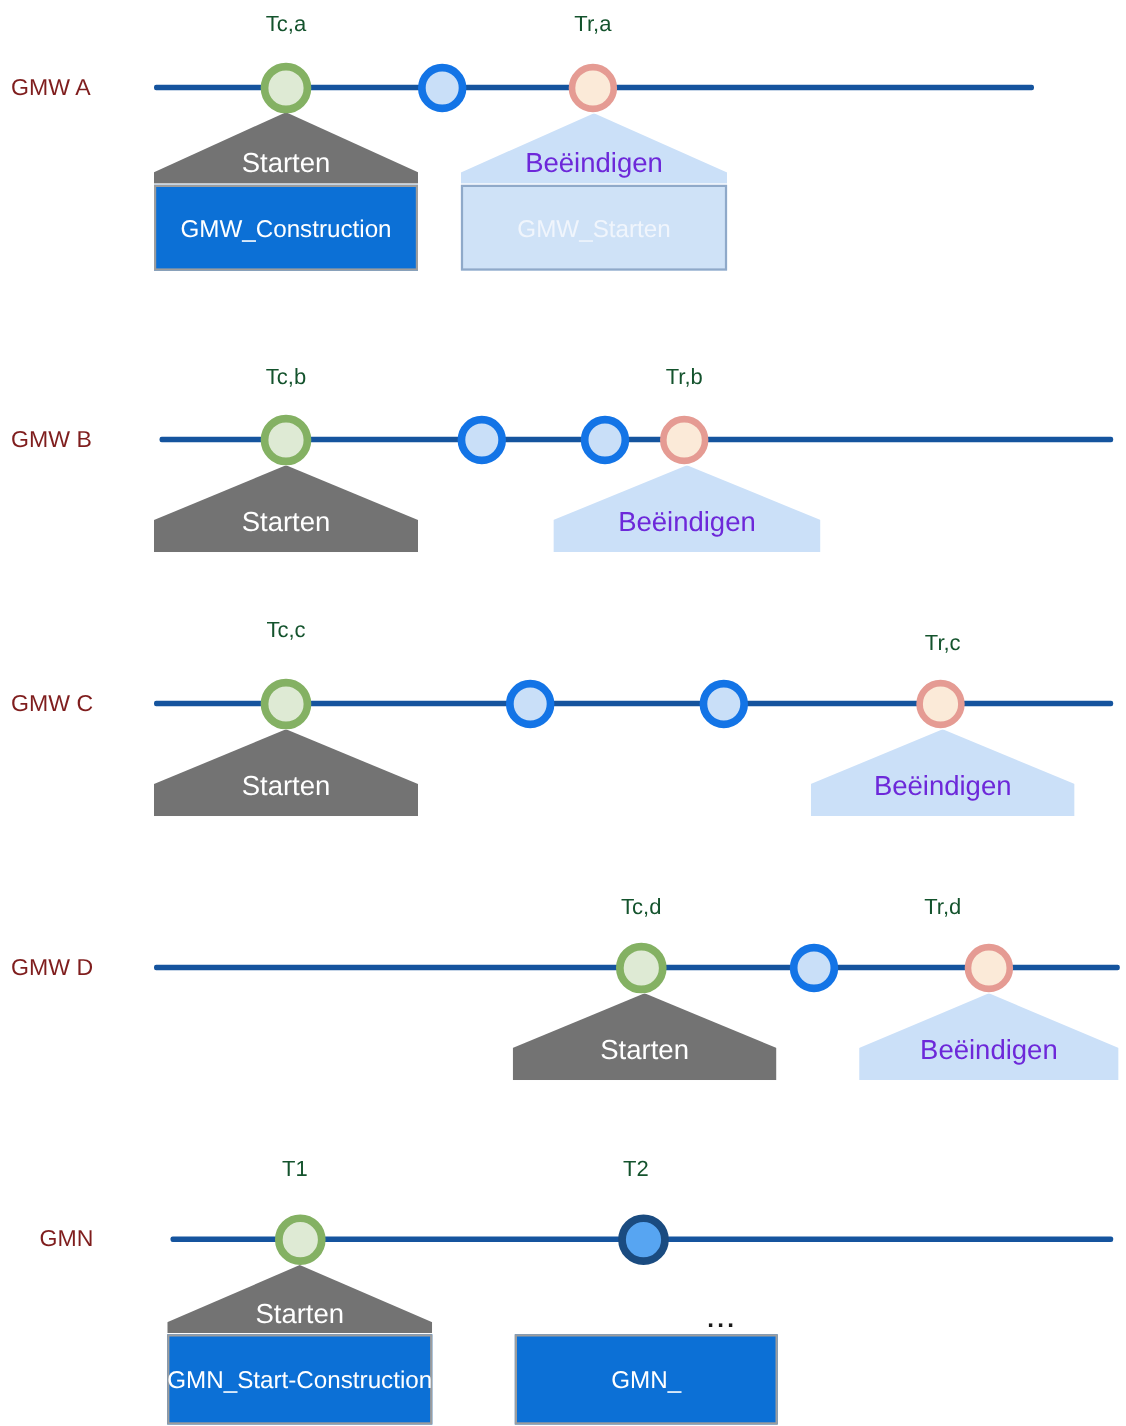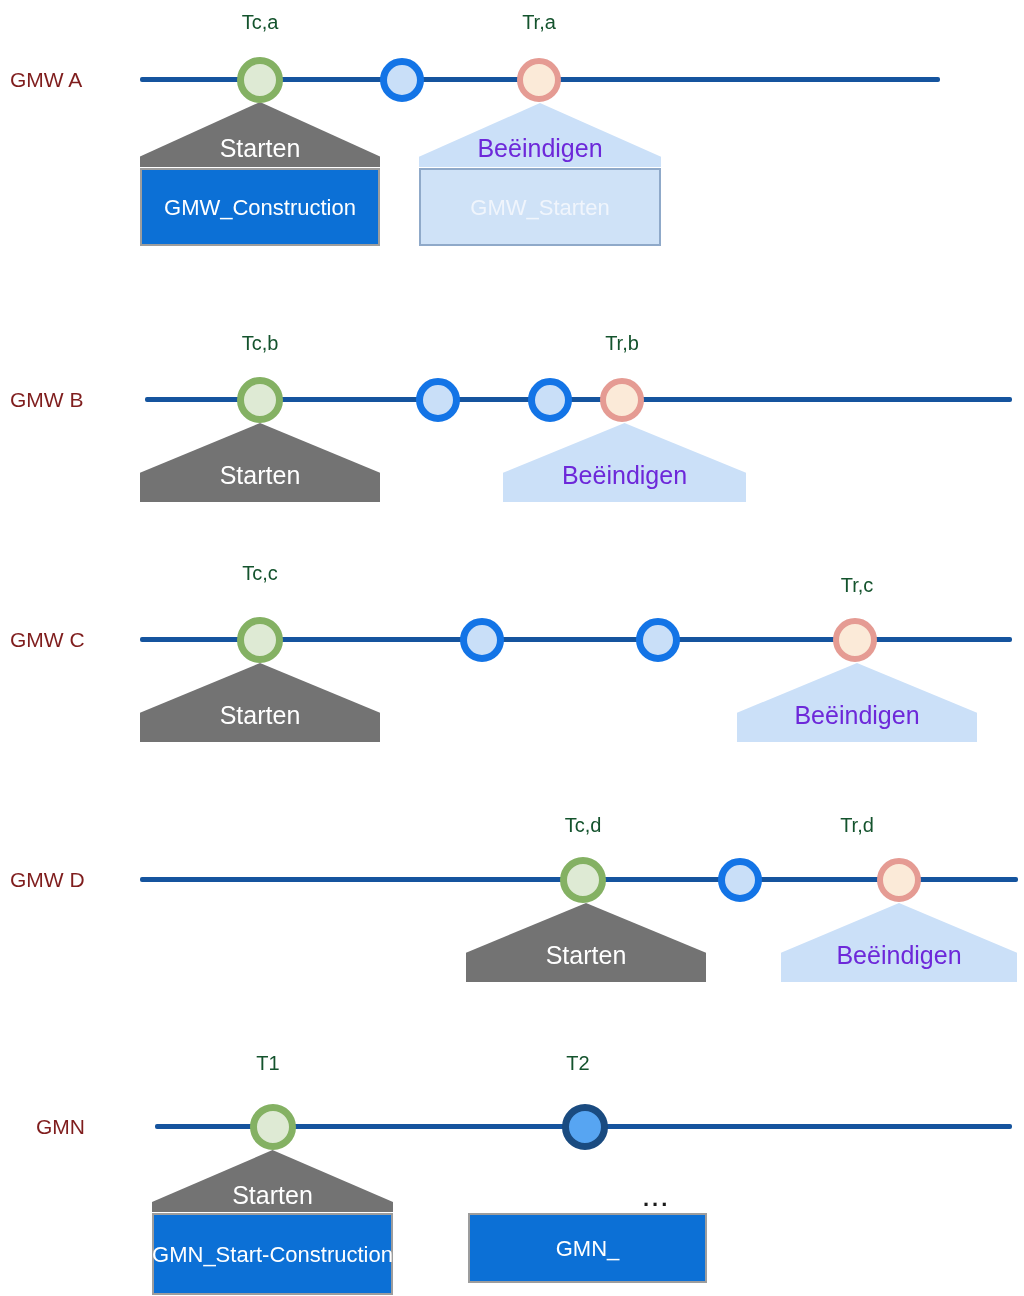--- a/index.html
+++ b/index.html
@@ -133,20 +133,20 @@
 
   <div class="house solid" style="left:152px;top:1150px;width:241px;height:62px;padding-bottom:2px;clip-path:polygon(50% 0%,100% 84%,100% 100%,0% 100%,0% 84%)">
     <span>Starten</span>
   </div>
   <div class="doc solid-doc" style="left:152px;top:1213px;width:241px;height:82px">
     <div>GMN_Start-</div>
     <div>Construction</div>
   </div>
 
   <div class="dots" style="left:643px;top:1186px">...</div>
-  <div class="doc solid-doc" style="left:468px;top:1213px;width:239px;height:70px">
+  <div class="doc solid-doc" style="left:468px;top:1213px;width:239px;height:82px">
     <div>GMN_</div>
   </div>
 
   <div class="marker m-green" style="left:273px;top:1127px"></div>
   <div class="marker m-darkblue" style="left:585px;top:1127px"></div>
 
 </div>
 
 </body></html>

